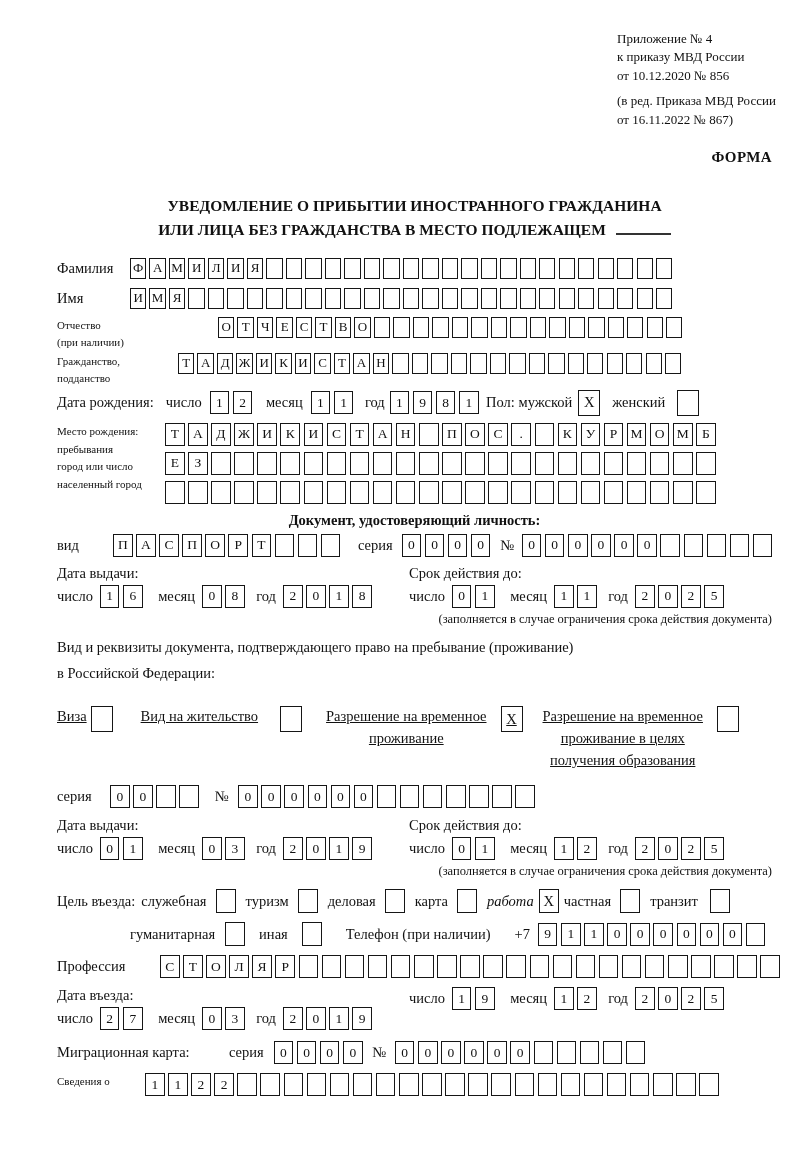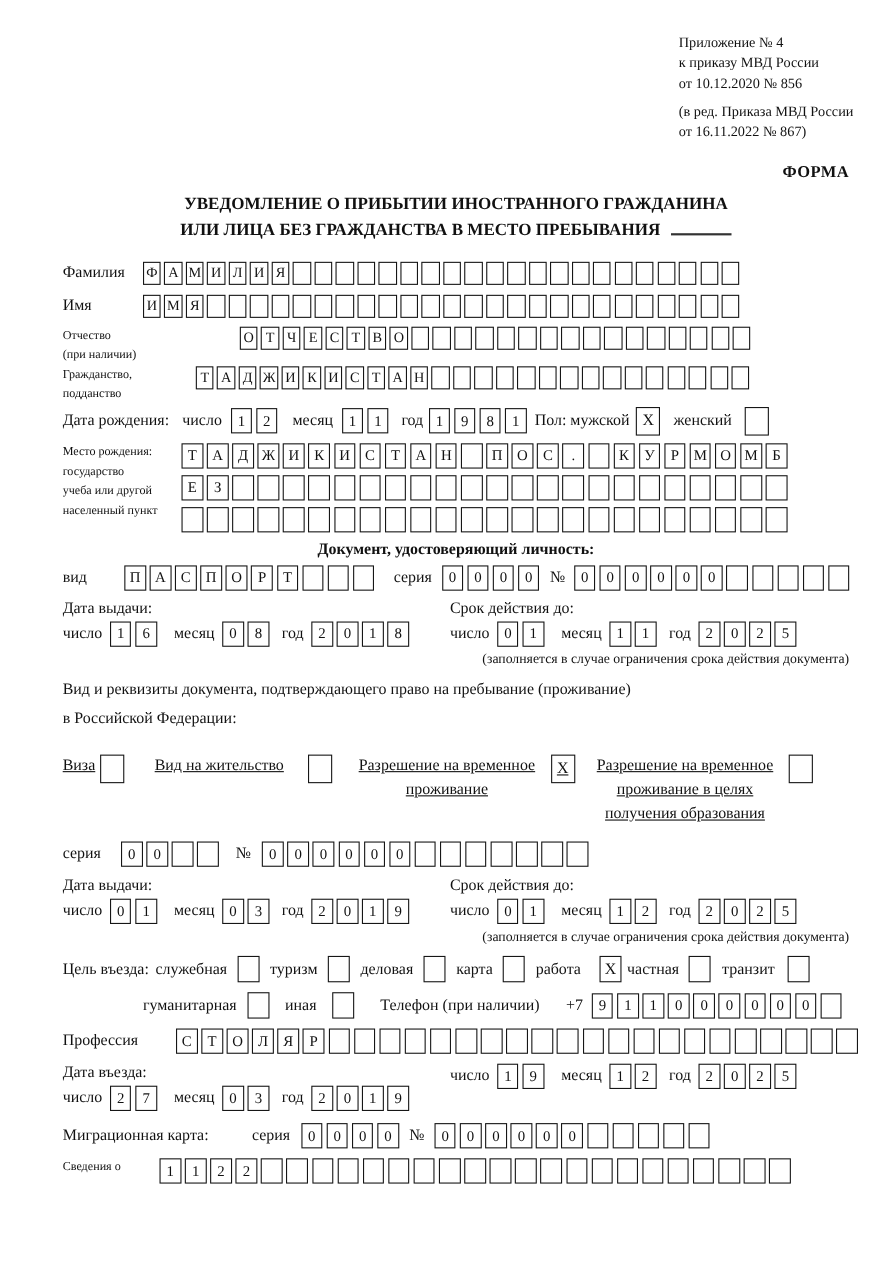--- a/index.html
+++ b/index.html
@@ -11,21 +11,21 @@
   }
   .page {
     width: 800px; height: 1163px;
     padding: 30px 28px 0 57px;
     overflow: hidden; position: relative;
   }
   .appendix { margin-left: 560px; font-size: 13px; line-height: 1.42; }
   .appendix .line { white-space: nowrap; }
   .appendix .gap { margin-top: 7px; }
   .forma { font-weight: bold; font-size: 15px; text-align: right; margin-top: 20px; letter-spacing: .4px; }
-  .title { text-align: center; font-weight: bold; font-size: 15.5px; line-height: 1.5; margin-top: 8px; }
+  .title { text-align: center; font-weight: bold; font-size: 15.5px; line-height: 1.5; margin-top: 28px; }
   .uline { display: inline-block; width: 55px; border-bottom: 2px solid #333; height: .9em; margin-left: 10px; }
   .sec-head { font-weight: bold; font-size: 15px; margin-top: 26px; letter-spacing: .2px; }
 
   .frow { display: flex; align-items: center; }
   .frow.top { align-items: flex-start; }
   .lbl { font-size: 14.5px; flex-shrink: 0; }
   .lbl-col { font-size: 11px; line-height: 1.55; flex-shrink: 0; }
   .cells { display: flex; flex-wrap: nowrap; }
   .cell {
     width: 16.3px; height: 21px; border: 1.6px solid #161616;
@@ -62,21 +62,21 @@
     <div class="line">к приказу МВД России</div>
     <div class="line">от 10.12.2020 № 856</div>
     <div class="line gap">(в ред. Приказа МВД России</div>
     <div class="line">от 16.11.2022 № 867)</div>
   </div>
 
   <div class="forma">ФОРМА</div>
 
   <div class="title">
     <div>УВЕДОМЛЕНИЕ О ПРИБЫТИИ ИНОСТРАННОГО ГРАЖДАНИНА</div>
-    <div><span>ИЛИ ЛИЦА БЕЗ ГРАЖДАНСТВА В МЕСТО ПРЕБЫВАНИЯ</span><span class="uline"></span></div>
+    <div><span>ИЛИ ЛИЦА БЕЗ ГРАЖДАНСТВА В МЕСТО ПОДЛЕЖАЩЕМ</span><span class="uline"></span></div>
   </div>
 
 
   <div class="frow" style="margin-top:17px;">
     <span class="lbl" style="width:73px;">Фамилия</span>
     <span class="cells">
         <span class="cell">Ф</span>
         <span class="cell">А</span>
         <span class="cell">М</span>
         <span class="cell">И</span>
@@ -230,23 +230,23 @@
       </span>
     <span class="lbl" style="margin-left:4px;margin-right:6px;">Пол: мужской</span>
     <span class="chk">X</span>
     <span class="lbl" style="margin-left:12px;margin-right:12px;">женский</span>
     <span class="chk"></span>
   </div>
 
   <div class="frow top" style="margin-top:7px;">
     <span class="lbl-col" style="width:108px;line-height:1.6;">
       <div>Место рождения:</div>
-      <div>государство</div>
-      <div>учеба или другой</div>
-      <div>населенный пункт</div>
+      <div>пребывания</div>
+      <div>город или число</div>
+      <div>населенный город</div>
     </span>
     <span class="stack">
       <span class="cells big">
           <span class="cell">Т</span>
           <span class="cell">А</span>
           <span class="cell">Д</span>
           <span class="cell">Ж</span>
           <span class="cell">И</span>
           <span class="cell">К</span>
           <span class="cell">И</span>
@@ -518,21 +518,21 @@
   <div class="frow" style="margin-top:10px;">
     <span class="lbl">Цель въезда:</span>
     <span class="lbl" style="margin-left:6px;margin-right:9px;">служебная</span>
     <span class="chk sm"></span>
     <span class="lbl" style="margin-left:10px;margin-right:9px;">туризм</span>
     <span class="chk sm"></span>
     <span class="lbl" style="margin-left:10px;margin-right:9px;">деловая</span>
     <span class="chk sm"></span>
     <span class="lbl" style="margin-left:10px;margin-right:9px;">карта</span>
     <span class="chk sm"></span>
-    <span class="lbl" style="margin-left:10px;margin-right:17px;">работа</span>
+    <span class="lbl" style="margin-left:10px;margin-right:5px;font-style:italic;">работа</span>
     <span class="chk sm">X</span>
     <span class="lbl" style="margin-left:5px;margin-right:9px;">частная</span>
     <span class="chk sm"></span>
     <span class="lbl" style="margin-left:10px;margin-right:12px;">транзит</span>
     <span class="chk sm"></span>
   </div>
 
   <div class="frow" style="margin-top:9px;">
     <span class="lbl" style="margin-left:73px;margin-right:10px;">гуманитарная</span>
     <span class="chk sm"></span>

